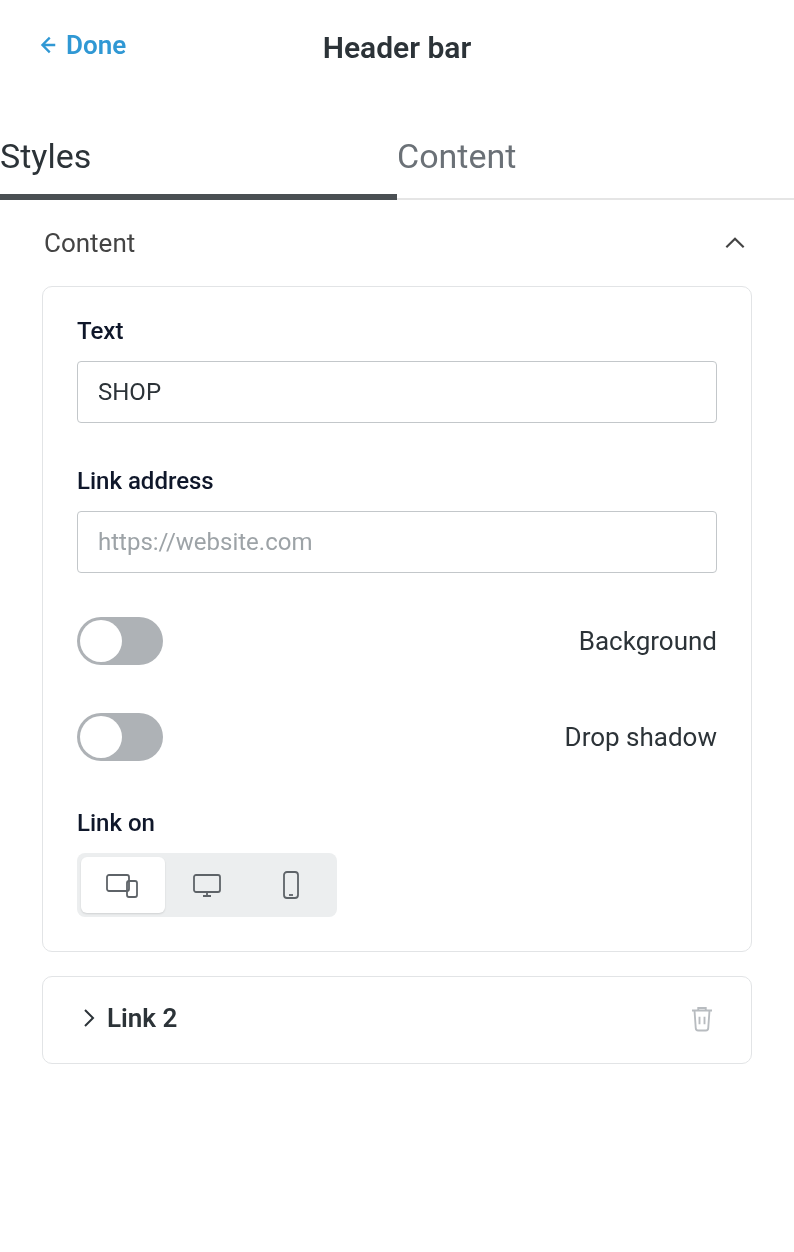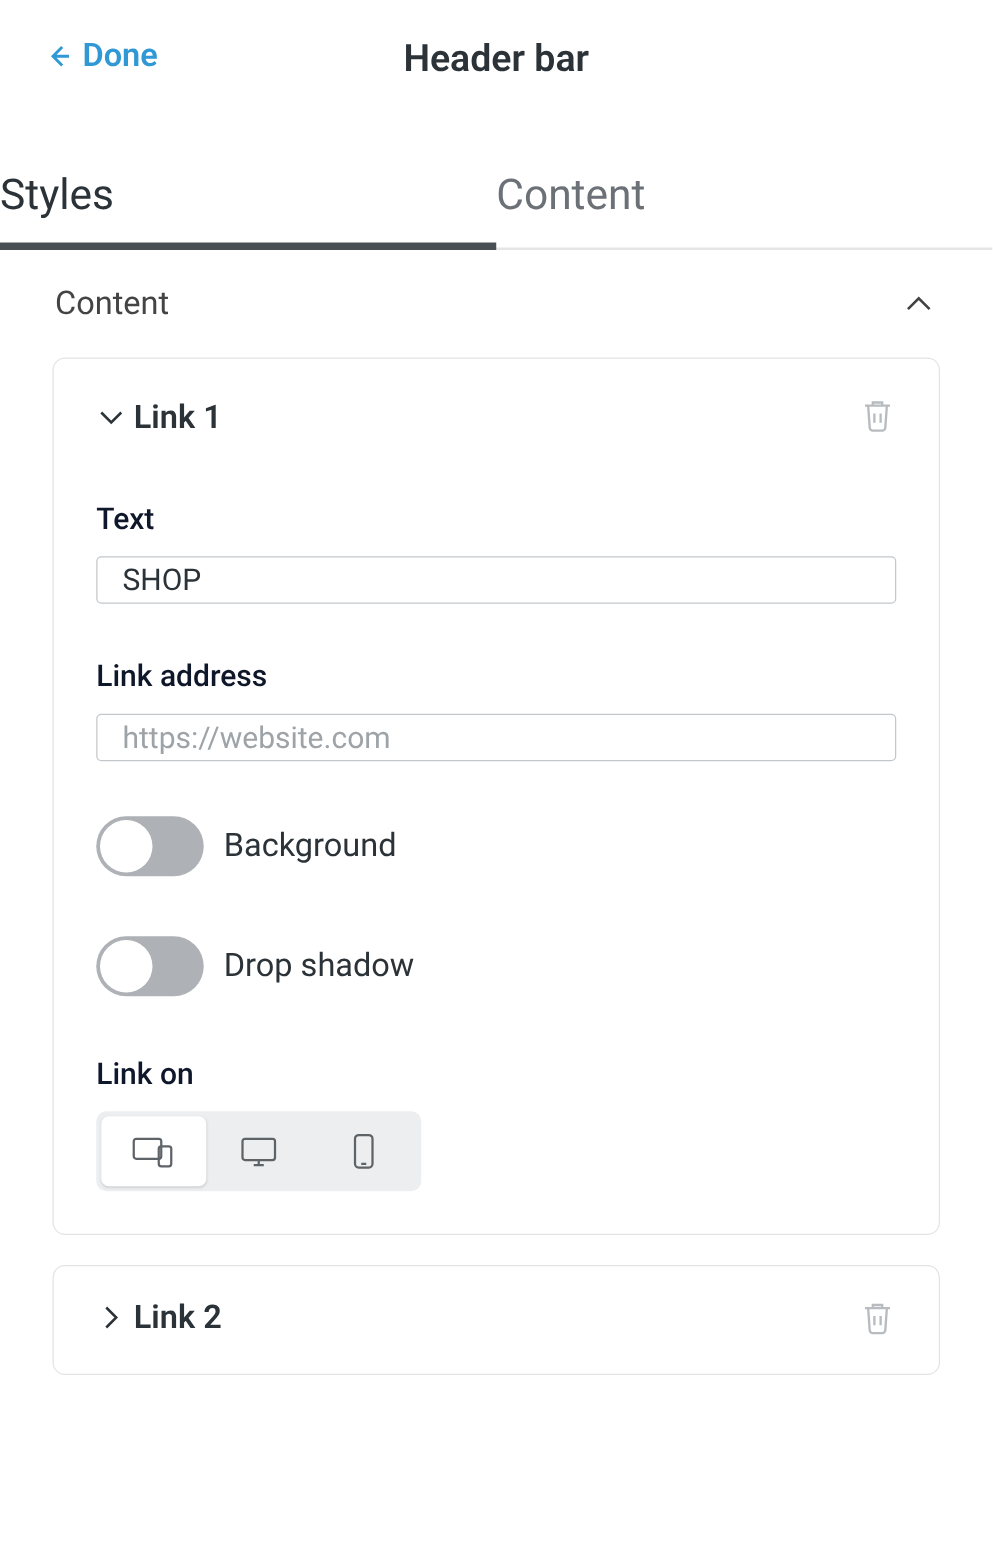--- a/index.html
+++ b/index.html
@@ -14,24 +14,24 @@
   .tab.active::after { content: ""; position: absolute; left: 0; right: 0; bottom: -2px; height: 6px; background: #4a4f53; }
   .section-header { display: flex; align-items: center; justify-content: space-between; padding: 28px 46px 28px 44px; font-size: 26px; color: #444; cursor: pointer; }
   .section-header svg { width: 26px; height: 26px; stroke: #444; stroke-width: 2; fill: none; }
   .card { margin: 0 42px 24px 42px; border: 1px solid #e2e4e6; border-radius: 10px; padding: 30px 34px 34px 34px; background: #fff; }
   .card-header { display: flex; align-items: center; justify-content: space-between; margin-bottom: 50px; }
   .card-title-wrap { display: flex; align-items: center; gap: 6px; color: #2c3338; font-size: 26px; font-weight: 600; cursor: pointer; }
   .card-title-wrap svg { width: 24px; height: 24px; stroke: #2c3338; stroke-width: 2; fill: none; }
   .trash-btn { cursor: pointer; color: #b8bcc0; }
   .trash-btn svg { width: 30px; height: 30px; stroke: currentColor; stroke-width: 1.5; fill: none; }
   .field-label { font-size: 24px; color: #0f172a; font-weight: 500; margin-bottom: 16px; }
-  .text-input { width: 100%; border: 1px solid #c3c7ca; border-radius: 4px; padding: 4px 20px; font-size: 24px; color: #2c3338; font-family: inherit; background: #fff; }
+  .text-input { width: 100%; border: 1px solid #c3c7ca; border-radius: 4px; padding: 16px 20px; font-size: 24px; color: #2c3338; font-family: inherit; background: #fff; }
   .text-input::placeholder { color: #9da3a7; }
   .field-block { margin-bottom: 44px; }
-  .toggle-row { display: flex; align-items: center; gap: 16px; margin-bottom: 48px; }
+  .toggle-row { display: flex; align-items: center; gap: 16px; margin-bottom: 48px; justify-content: space-between; }
   .toggle { width: 86px; height: 48px; border-radius: 24px; background: #aeb2b6; position: relative; cursor: pointer; }
   .toggle-knob { position: absolute; top: 3px; left: 3px; width: 42px; height: 42px; background: #fff; border-radius: 50%; }
   .toggle-label { font-size: 26px; color: #2c3338; }
   .show-on-row { margin-top: 10px; }
   .segmented { display: inline-flex; background: #eceeef; border-radius: 8px; padding: 4px; gap: 0; }
   .seg-btn { width: 84px; height: 56px; display: flex; align-items: center; justify-content: center; border-radius: 6px; cursor: pointer; color: #5e6368; }
   .seg-btn.active { background: #fff; box-shadow: 0 1px 2px rgba(0,0,0,0.12); }
   .seg-btn svg { stroke: currentColor; stroke-width: 1.8; fill: none; }
   .collapsed-card { margin: 0 42px 24px 42px; border: 1px solid #e2e4e6; border-radius: 10px; padding: 26px 34px; background: #fff; display: flex; align-items: flex-start; justify-content: space-between; }
   .collapsed-title { display: flex; align-items: center; gap: 6px; font-size: 26px; font-weight: 600; color: #2c3338; cursor: pointer; }
@@ -56,33 +56,20 @@
 </div>
 
 <div class="section-header">
   <span>Content</span>
   <svg viewBox="0 0 24 24">
       <path d="M4 16l8-8 8 8"></path>
     </svg>
 </div>
 
 <div class="card">
-  <div class="card-header">
-    <div class="card-title-wrap">
-      <svg viewBox="0 0 24 24">
-          <path d="M4 8l8 8 8-8"></path>
-        </svg>
-      <span>Link 1</span>
-    </div>
-    <div class="trash-btn">
-      <svg viewBox="0 0 24 24">
-          <path d="M4 6h16M9 6V4h6v2M6 6l1 14a2 2 0 002 2h6a2 2 0 002-2l1-14M10 11v6M14 11v6"></path>
-        </svg>
-    </div>
-  </div>
 
   <div class="field-block">
     <div class="field-label">Text</div>
     <input class="text-input" type="text" value="SHOP" style="">
   </div>
 
   <div class="field-block">
     <div class="field-label">Link address</div>
     <input class="text-input" type="text" placeholder="https://website.com" style="">
   </div>

